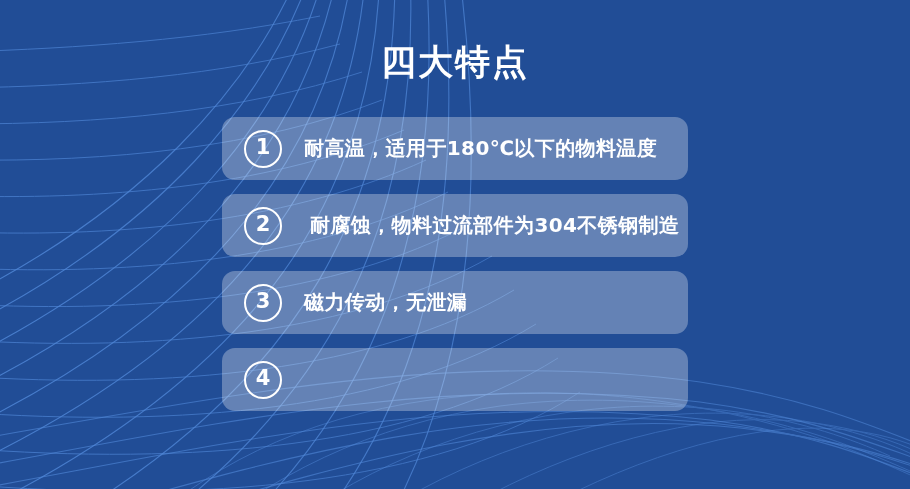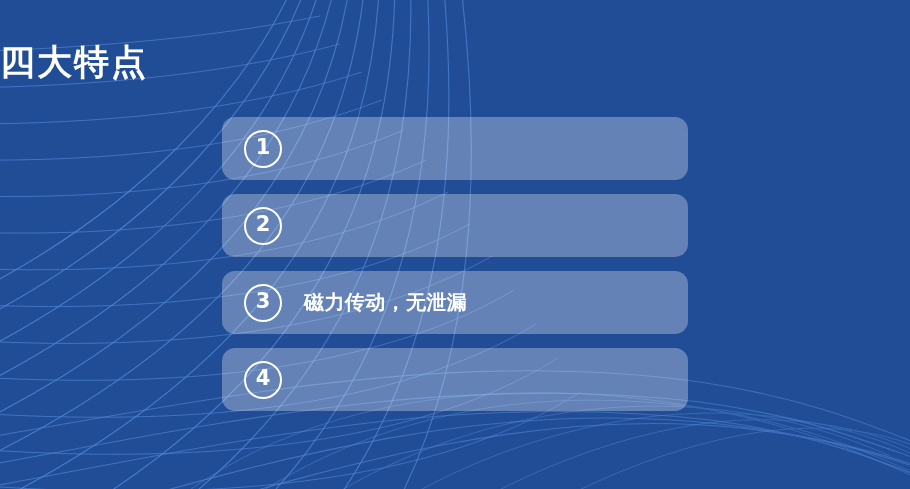--- a/index.html
+++ b/index.html
@@ -31,21 +31,21 @@
     position: absolute;
     left: 0; top: 0;
     width: 910px;
     height: 489px;
   }
   #page-title {
     position: absolute;
     left: 0;
     top: 41px;
     width: 910px;
-    text-align: left;
+    text-align: center;
     color: #ffffff;
     font-size: 35px;
     font-weight: bold;
     letter-spacing: 2px;
     line-height: 42px;
     white-space: nowrap;
   }
   #feature-list {
     position: absolute;
     left: 222px;
@@ -177,26 +177,28 @@
   <div id="content">
 
     <div id="page-title">四大特点</div>
 
     <div id="feature-list">
 
       <div class="feature-card card-1">
         <div class="badge">
           <span>1</span>
         </div>
+        <div class="feature-text">耐高温，适用于180℃以下的物料温度</div>
       </div>
 
       <div class="feature-card card-2">
         <div class="badge">
           <span>2</span>
         </div>
+        <div class="feature-text">耐腐蚀，物料过流部件为304不锈钢制造</div>
       </div>
 
       <div class="feature-card card-3">
         <div class="badge">
           <span>3</span>
         </div>
         <div class="feature-text">磁力传动，无泄漏</div>
       </div>
 
       <div class="feature-card card-4">

